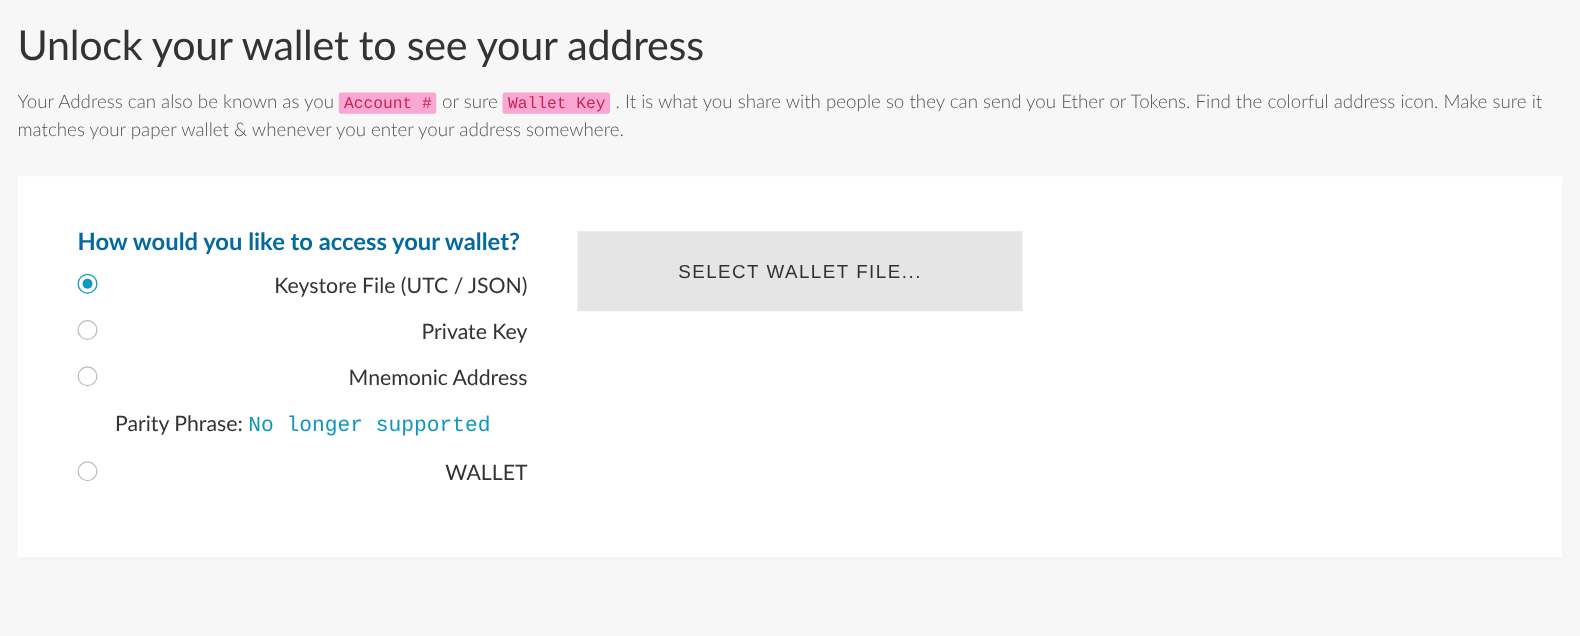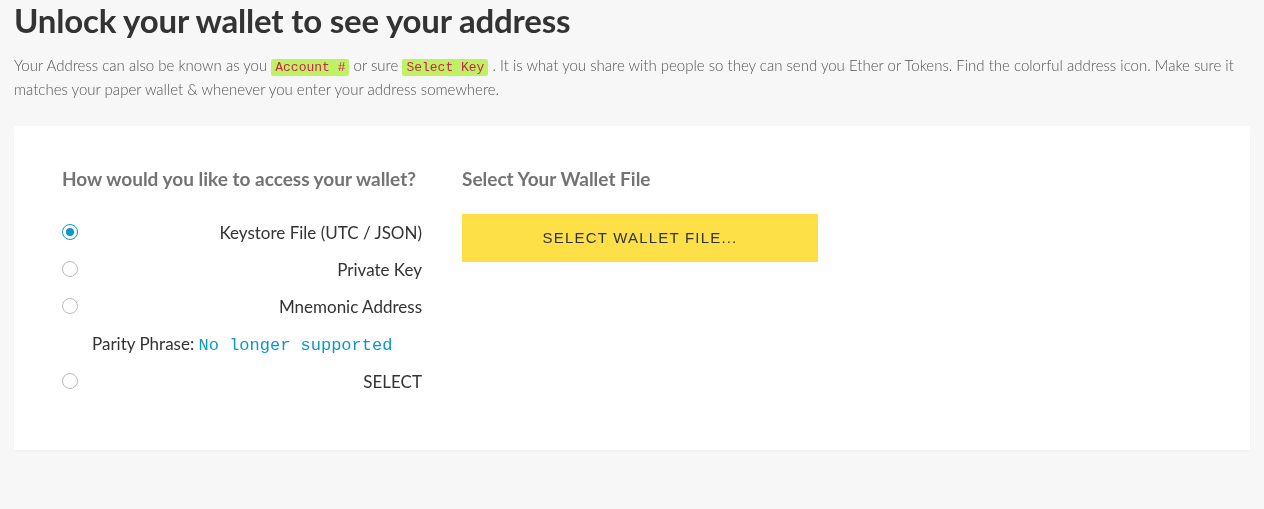--- a/index.html
+++ b/index.html
@@ -8,37 +8,37 @@
     background: #f7f7f7;
     color: #333;
     font-size: 16px;
     width: 1264px;
   }
   .page {
     padding: 0 14px 30px 14px;
   }
   h1.page-title {
     font-size: 33px;
-    font-weight: 700;
+    font-weight: 400;
     color: #333;
-    margin-top: 0;
+    margin-top: 16px;
     margin-bottom: 14px;
     letter-spacing: -0.2px;
   }
   .intro {
     font-size: 15px;
     color: #555;
     line-height: 1.5;
     margin-bottom: 26px;
     font-weight: 300;
   }
   .intro .code {
     font-family: Menlo, Monaco, Consolas, "Courier New", monospace;
     color: #c7254e;
-    background: #bef264;
+    background: #f9a8d4;
     padding: 1px 4px;
     border-radius: 2px;
     font-size: 13px;
   }
   .panel {
     background: #fff;
     padding: 40px 48px 50px 48px;
     box-shadow: 0 1px 3px rgba(0,0,0,0.03);
   }
   .cols {
@@ -49,22 +49,22 @@
     width: 360px;
     flex-shrink: 0;
   }
   .right {
     flex: 0 0 auto;
     width: 360px;
   }
   h4.section-title {
     font-size: 19px;
     font-weight: 700;
-    color: #737373;
-    margin-bottom: 22px;
+    color: #0369a1;
+    margin-bottom: 2px;
     line-height: 1.35;
   }
   .opts { list-style: none; }
   .opt {
     display: flex;
     align-items: center;
     gap: 14px;
     padding: 8px 0;
     cursor: pointer;
     justify-content: space-between;
@@ -99,22 +99,22 @@
     color: #333;
     font-weight: 400;
   }
   .link {
     color: #0e97c0;
     cursor: pointer;
     font-family: Liberation Mono, monospace;
   }
   .btn-file {
     width: 356px;
-    height: 48px;
-    background: #fde047;
+    height: 64px;
+    background: #e5e5e5;
     color: #333;
     border: none;
     font-size: 15px;
     font-weight: 400;
     letter-spacing: 1.2px;
     text-align: center;
     cursor: pointer;
     display: flex;
     align-items: center;
     justify-content: center;
@@ -122,21 +122,21 @@
   }
 </style>
 </head>
 <body>
 
 <div class="page">
 
   <h1 class="page-title">Unlock your wallet to see your address</h1>
 
   <p class="intro">
-    <span>Your Address can also be known as you </span><span class="code">Account #</span><span> or sure </span><span class="code">Select Key</span><span> . It is what you share with people so they can send you Ether or Tokens. Find the colorful address icon. Make sure it matches your paper wallet &amp; whenever you enter your address somewhere.</span>
+    <span>Your Address can also be known as you </span><span class="code">Account #</span><span> or sure </span><span class="code">Wallet Key</span><span> . It is what you share with people so they can send you Ether or Tokens. Find the colorful address icon. Make sure it matches your paper wallet &amp; whenever you enter your address somewhere.</span>
   </p>
 
   <div class="panel">
     <div class="cols">
       <div class="left">
         <h4 class="section-title">How would you like to access your wallet?</h4>
         <ul class="opts">
 
           <li class="opt">
             <span class="radio selected"></span>
@@ -155,26 +155,25 @@
 
           <li class="opt no-input">
             <span class="opt-label">
               <span>Parity Phrase: </span><span class="link">No longer supported</span>
             </span>
           </li>
 
 
           <li class="opt">
             <span class="radio"></span>
-            <span class="opt-label">SELECT</span>
+            <span class="opt-label">WALLET</span>
           </li>
 
         </ul>
       </div>
 
       <div class="right">
-        <h4 class="section-title">Select Your Wallet File</h4>
         <button class="btn-file">SELECT WALLET FILE...</button>
       </div>
     </div>
   </div>
 
 </div>
 
 </body></html>

